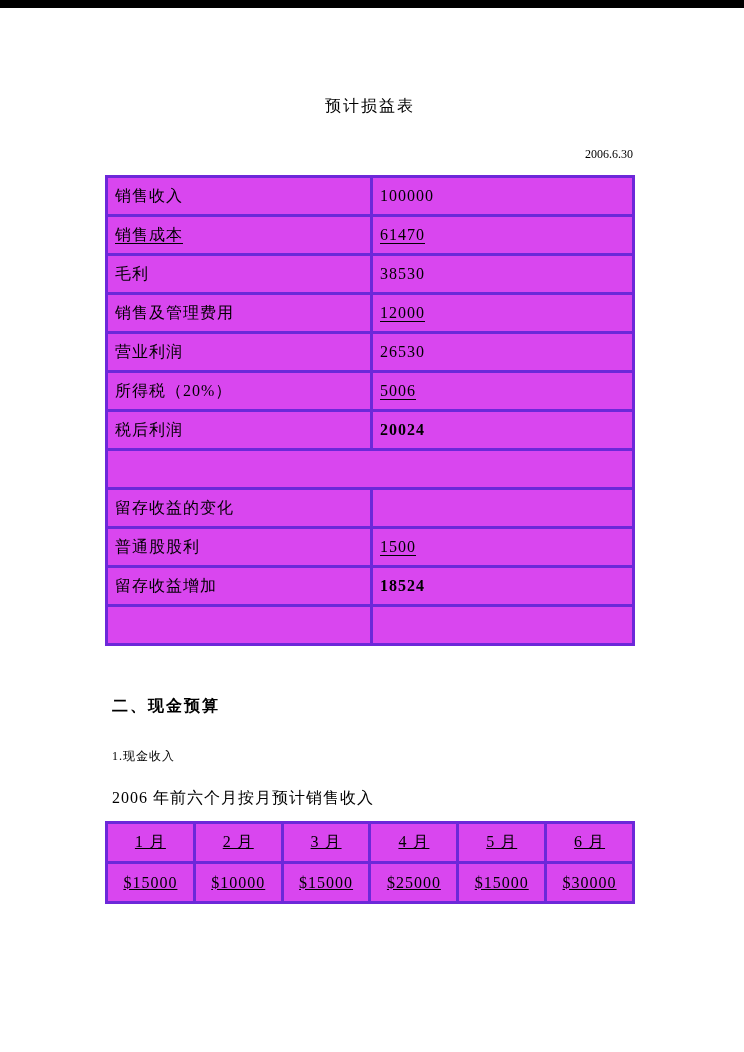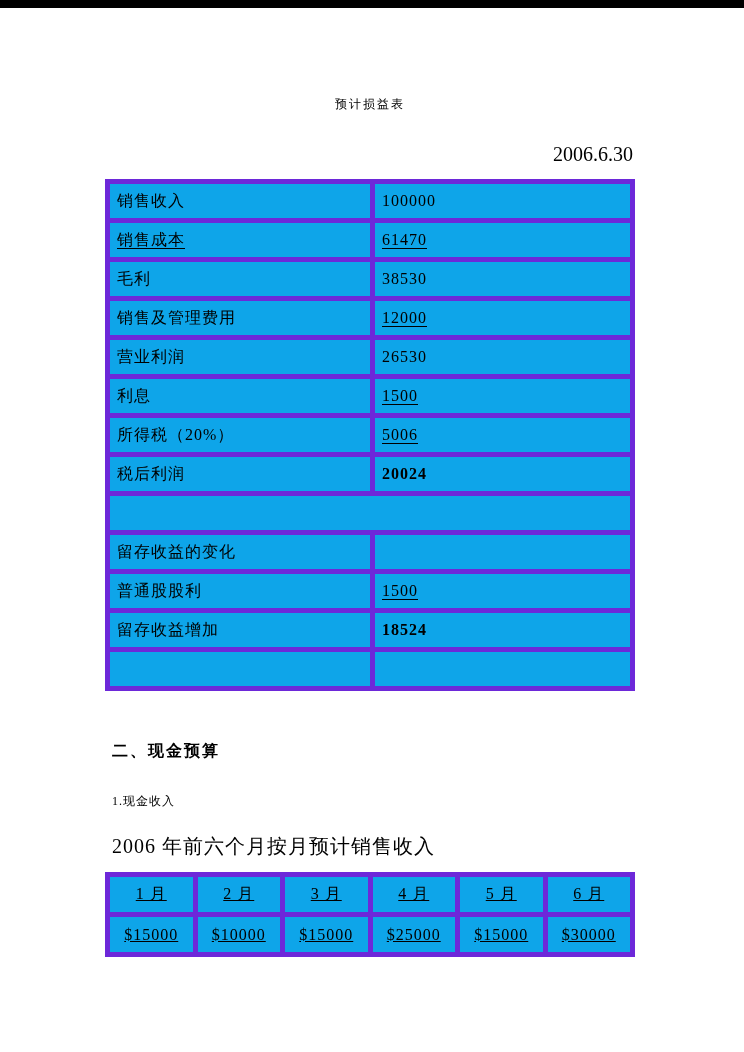--- a/index.html
+++ b/index.html
@@ -16,41 +16,41 @@
     width: 100%;
     height: 8px;
     background: #000000;
   }
   .content {
     width: 530px;
     margin-left: 105px;
   }
   .doc-title {
     text-align: center;
-    font-size: 12px;
+    font-size: 16px;
     letter-spacing: 2px;
     margin-top: 88px;
   }
   .doc-date {
     text-align: right;
-    font-size: 20px;
+    font-size: 12px;
     margin-top: 30px;
     margin-bottom: 13px;
     padding-right: 2px;
   }
   table.tbl {
     border-collapse: collapse;
     width: 530px;
     table-layout: fixed;
   }
   .tbl td, .tbl th {
-    border: 5px solid #6d28d9;
+    border: 3px solid #6d28d9;
     font-size: 16px;
     font-weight: normal;
-    background: #0ea5e9;
+    background: #d946ef;
   }
   .income td {
     height: 39px;
     padding: 0 7px;
     vertical-align: middle;
     letter-spacing: 1px;
   }
   .income td.label-cell { width: 265px; }
   .u { text-decoration: underline; text-underline-offset: 3px; }
   .b { font-weight: bold; }
@@ -61,21 +61,21 @@
     margin-top: 50px;
     padding-left: 7px;
   }
   .sub-heading {
     font-size: 12px;
     letter-spacing: 1px;
     margin-top: 31px;
     padding-left: 7px;
   }
   .table-caption {
-    font-size: 20px;
+    font-size: 16px;
     letter-spacing: 1px;
     margin-top: 23px;
     margin-bottom: 12px;
     padding-left: 7px;
   }
   .cash th, .cash td {
     height: 40px;
     text-align: center;
     vertical-align: middle;
     letter-spacing: 1px;
@@ -107,24 +107,20 @@
           <td class="label-cell"><span>毛利</span></td>
           <td><span class="">38530</span></td>
         </tr>
         <tr>
           <td class="label-cell"><span>销售及管理费用</span></td>
           <td><span class="u">12000</span></td>
         </tr>
         <tr>
           <td class="label-cell"><span>营业利润</span></td>
           <td><span class="">26530</span></td>
-        </tr>
-        <tr>
-          <td class="label-cell"><span>利息</span></td>
-          <td><span class="u">1500</span></td>
         </tr>
         <tr>
           <td class="label-cell"><span>所得税（20%）</span></td>
           <td><span class="u">5006</span></td>
         </tr>
         <tr>
           <td class="label-cell"><span>税后利润</span></td>
           <td><span class="b">20024</span></td>
         </tr>
         <tr>

